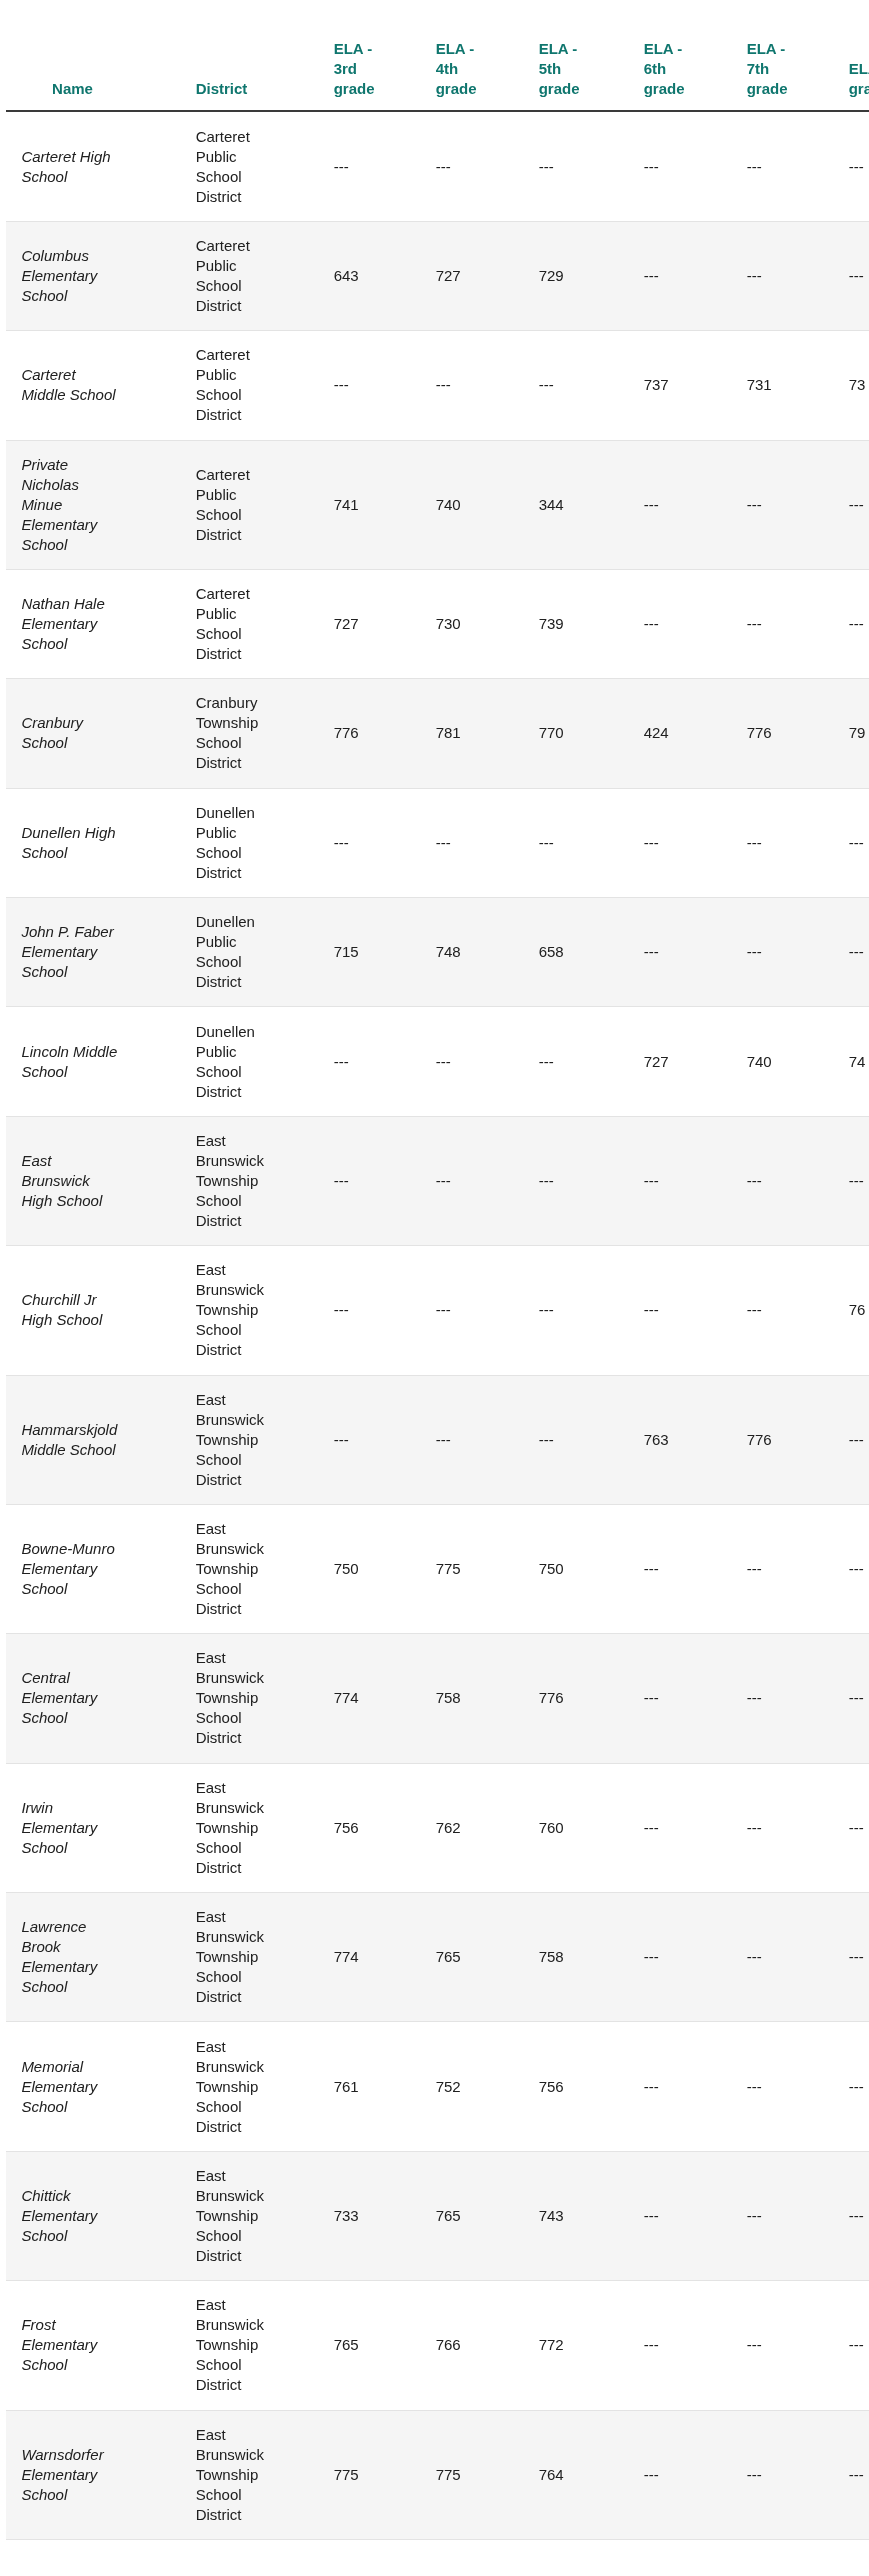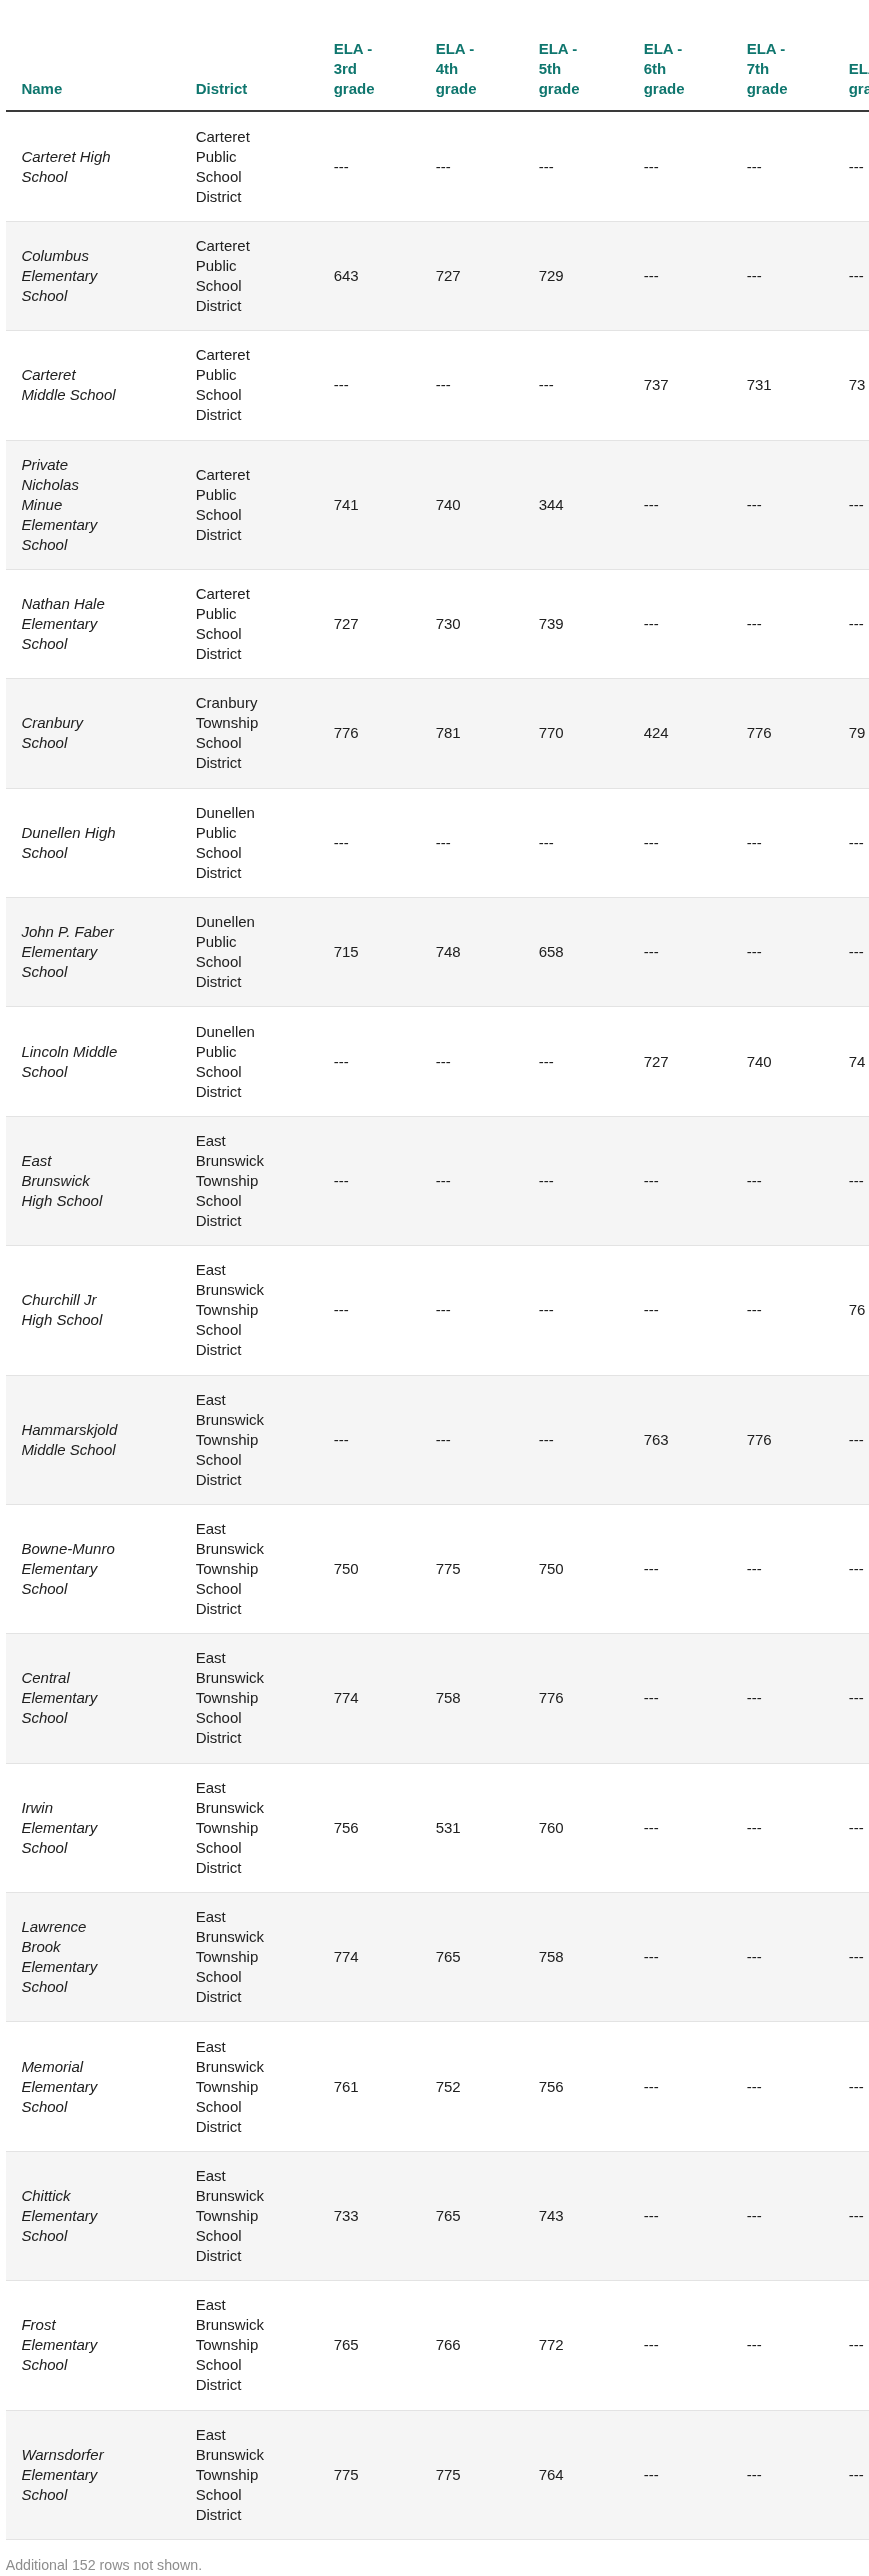--- a/index.html
+++ b/index.html
@@ -35,21 +35,21 @@
   col.c-g8 { width: 114px; }
 
   thead th {
     font-weight: 700;
     color: #0f766e;
     text-align: left;
     vertical-align: bottom;
     padding: 39px 43px 11.4px 0;
     border-bottom: 2.1px solid #3a3a3a;
   }
-  thead th.h-name { padding-left: 15.7px; padding-right: 72px; }
+  thead th.h-name { padding-left: 15.7px; padding-right: 72px; text-align: center; }
   thead th.h-district { padding-right: 56px; }
 
   tbody td {
     vertical-align: middle;
     text-align: left;
     padding: 14.2px 0;
     border-bottom: 1.4px solid #e3e3e3;
   }
   tbody td.name { padding-left: 15.7px; padding-right: 72px; font-style: italic; }
   tbody td.district { padding-right: 56px; margin-left: 30px; }
@@ -228,21 +228,21 @@
         <td class="num">758</td>
         <td class="num">776</td>
         <td class="num">---</td>
         <td class="num">---</td>
         <td class="num">---</td>
       </tr>
       <tr>
         <td class="name">Irwin Elementary School</td>
         <td class="district">East Brunswick Township School District</td>
         <td class="num">756</td>
-        <td class="num">531</td>
+        <td class="num">762</td>
         <td class="num">760</td>
         <td class="num">---</td>
         <td class="num">---</td>
         <td class="num">---</td>
       </tr>
       <tr>
         <td class="name">Lawrence Brook Elementary School</td>
         <td class="district">East Brunswick Township School District</td>
         <td class="num">774</td>
         <td class="num">765</td>
@@ -286,15 +286,14 @@
         <td class="district">East Brunswick Township School District</td>
         <td class="num">775</td>
         <td class="num">775</td>
         <td class="num">764</td>
         <td class="num">---</td>
         <td class="num">---</td>
         <td class="num">---</td>
       </tr>
     </tbody>
   </table>
-  <div class="footer-note">Additional 152 rows not shown.</div>
 </div>
 
 
 </body></html>

